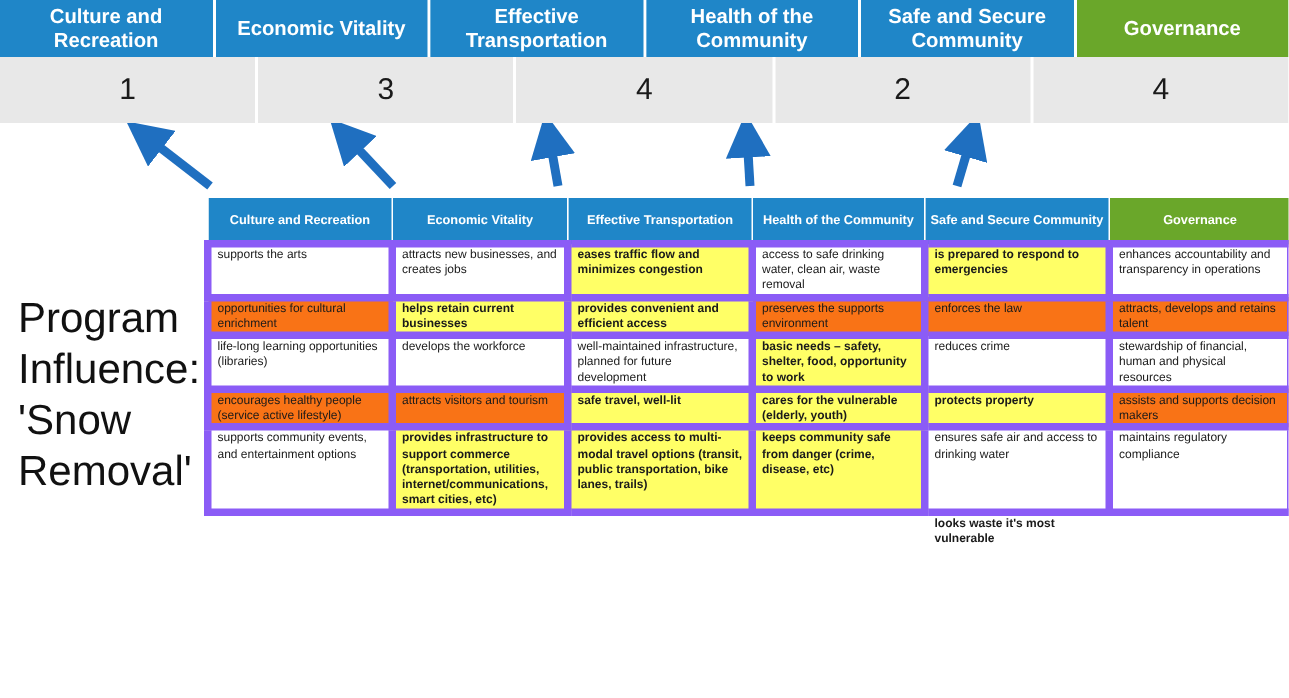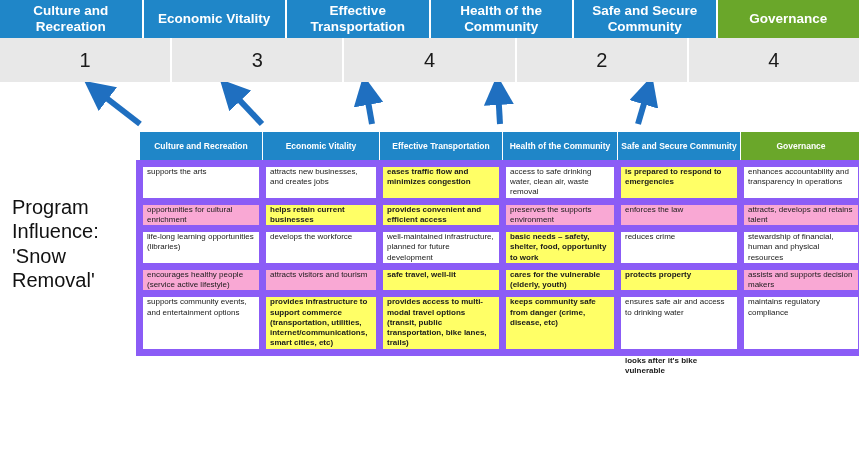--- a/index.html
+++ b/index.html
@@ -77,21 +77,21 @@
     width: 859px;
     height: 50px;
   }
 
   
   #caption {
     position: absolute;
     left: 12px;
     top: 195px;
     width: 118px;
-    font-size: 20px;
+    font-size: 28px;
     color: #111111;
     line-height: 1.22;
   }
 
   
   #matrix {
     position: absolute;
     left: 136px;
     top: 131px;
     width: 712px;
@@ -110,26 +110,26 @@
     height: 22px;
   }
   #matrix th.gov {
     background: #6aa72a;
   }
   #matrix td {
     font-size: 8px;
     color: #1a1a1a;
     vertical-align: top;
     padding: 0 4px;
-    border: 7px solid #8b5cf6;
+    border: 5px solid #8b5cf6;
     line-height: 1.28;
     background: #ffffff;
   }
   #matrix tr.alt td {
-    background: #f9a8d4;
+    background: #f97316;
   }
   #matrix td.hl {
     background: #ffff66 !important;
     font-weight: bold;
   }
   #matrix td.empty {
     background: #ffffff !important;
   }
   #matrix tr.blank td {
     background: #ffffff !important;
@@ -226,17 +226,17 @@
       <td class="hl">provides access to multi-modal travel options (transit, public transportation, bike lanes, trails)</td>
       <td class="hl">keeps community safe from danger (crime, disease, etc)</td>
       <td>ensures safe air and access to drinking water</td>
       <td>maintains regulatory compliance</td>
     </tr>
     <tr class="blank">
       <td class="empty"></td>
       <td class="empty"></td>
       <td class="empty"></td>
       <td class="empty"></td>
-      <td class="hl">looks after it's bike vulnerable</td>
+      <td class="hl">looks waste it's most vulnerable</td>
       <td class="empty"></td>
     </tr>
   </tbody>
 </table>
 
 </body></html>

